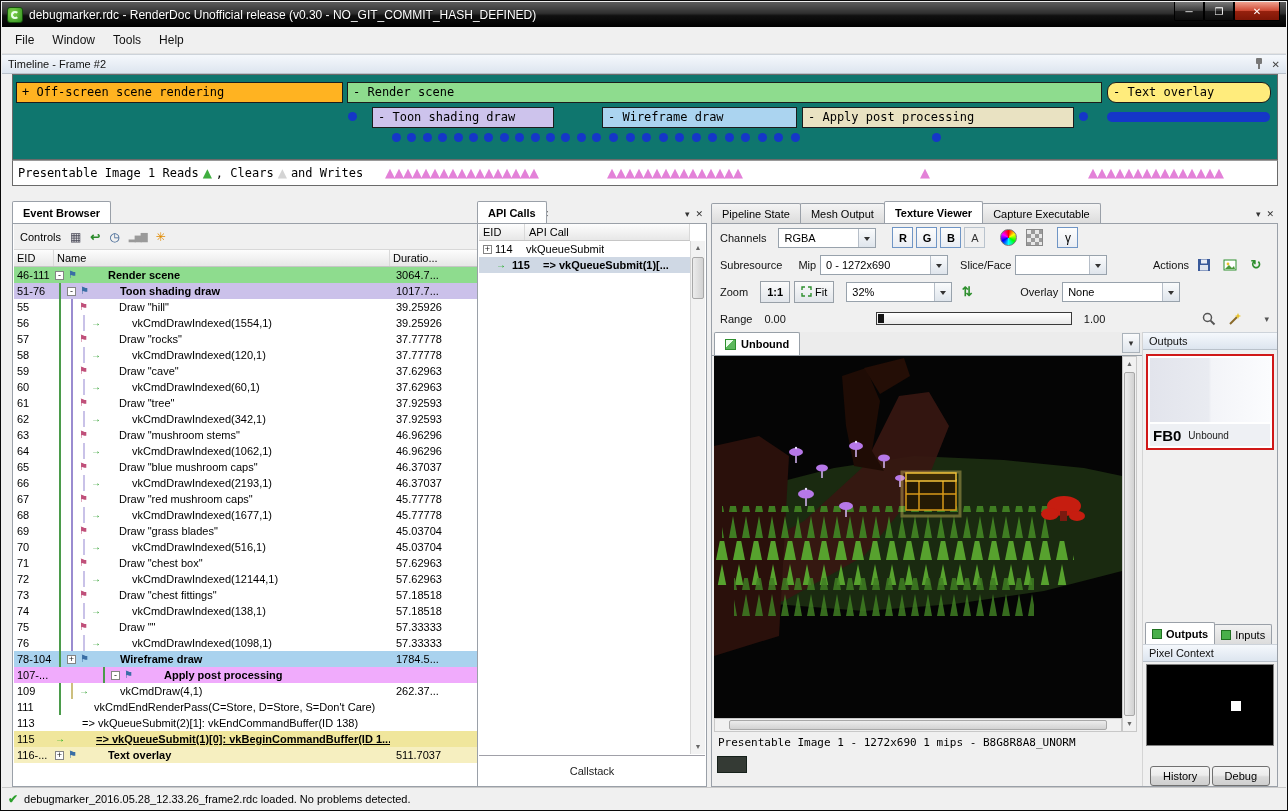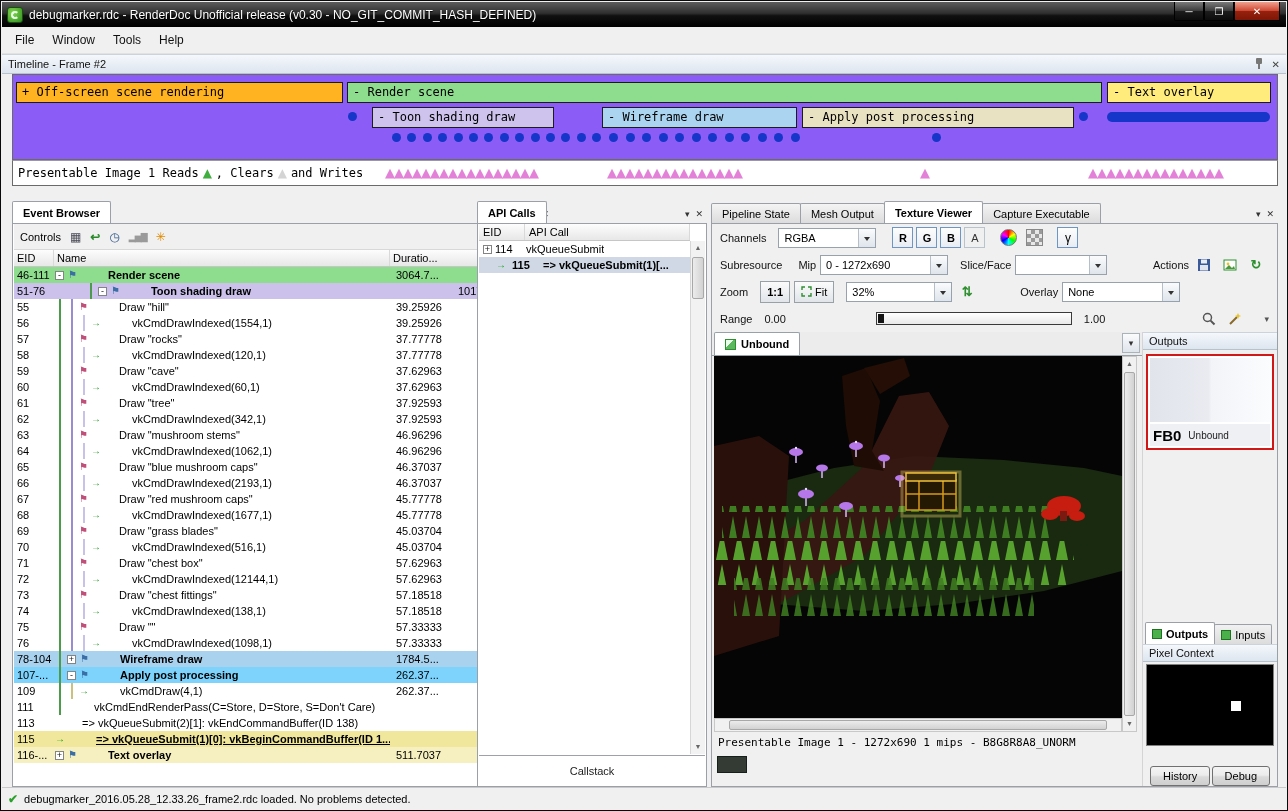--- a/index.html
+++ b/index.html
@@ -29,21 +29,21 @@
   .caption{background:linear-gradient(#f5f8fc,#dde5ef);border-top:1px solid #cdd3da;border-bottom:1px solid #b9c1ca;
     font-size:11px;display:flex;align-items:center;padding:0 6px;color:#111;}
   .tl-caption{position:absolute;left:1px;right:1px;top:53px;height:20px;}
   .cap-ctrl{margin-left:auto;display:flex;gap:8px;align-items:center;}
   .pin-ico{width:10px;height:12px;position:relative;}
   .pin-ico::before{content:"";position:absolute;left:2px;top:0;width:6px;height:6px;background:#777;border-radius:1px;}
   .pin-ico::after{content:"";position:absolute;left:4.5px;top:6px;width:1.5px;height:5px;background:#777;}
   .cap-x{font-size:10px;color:#444;}
 
   
-  .tl-body{position:absolute;left:11px;top:73px;width:1266px;height:86px;background:#8b5cf6;border:1px solid #6a6a6a;}
+  .tl-body{position:absolute;left:11px;top:73px;width:1266px;height:86px;background:#0f766e;border:1px solid #6a6a6a;}
   .tl-block{position:absolute;border:1px solid #1c1c1c;font-family:"DejaVu Sans Mono",monospace;font-size:12px;
     line-height:19px;padding-left:5px;white-space:nowrap;overflow:hidden;height:21px;color:#000;}
   .b-row1{top:7px;} .b-row2{top:32px;}
   .tl-bluebar{position:absolute;top:37px;left:1094px;width:163px;height:10px;border-radius:5px;}
   .tl-dot{position:absolute;width:9px;height:9px;border-radius:50%;}
   .tl-legend{position:absolute;left:11px;top:159px;width:1266px;height:26px;background:#fff;border:1px solid #6a6a6a;border-top:1px solid #9a9a9a;
     display:flex;align-items:center;font-family:"DejaVu Sans Mono",monospace;font-size:12px;padding-left:5px;}
   .tri-inline{font-size:12px;margin:0 4px;font-family:"DejaVu Sans",sans-serif;}
   .tri-group{position:absolute;top:4px;font-size:13px;letter-spacing:-1px;font-family:"DejaVu Sans",sans-serif;white-space:nowrap;}
 
@@ -192,21 +192,21 @@
     <span>Timeline - Frame #2</span>
     <span class="cap-ctrl">
       <span class="pin-ico"></span>
       <span class="cap-x">✕</span>
     </span>
   </div>
 
   <div class="tl-body">
     <div class="tl-block b-row1" style="background: rgb(255, 179, 33); left: 3px; width: 327px;">+ Off-screen scene rendering</div>
     <div class="tl-block b-row1" style="background: rgb(142, 220, 142); left: 334px; width: 755px;">- Render scene</div>
-    <div class="tl-block b-row1" style="background: rgb(255, 236, 124); left: 1094px; width: 164px;">- Text overlay</div>
+    <div class="tl-block b-row1" style="background: rgb(255, 236, 124); left: 1094px; width: 164px; border-radius: 9px;">- Text overlay</div>
     <div class="tl-block b-row2" style="background: rgb(205, 195, 236); left: 359px; width: 182px;">- Toon shading draw</div>
     <div class="tl-block b-row2" style="background: rgb(171, 212, 240); left: 589px; width: 195px;">- Wireframe draw</div>
     <div class="tl-block b-row2" style="background: rgb(233, 226, 194); left: 789px; width: 272px;">- Apply post processing</div>
     <div class="tl-bluebar" id="bluebar" style="background: rgb(21, 54, 200);"></div>
     <div id="tl-dots">
         <div class="tl-dot" style="left: 335px; top: 37px; background: rgb(21, 54, 200);"></div>
         <div class="tl-dot" style="left: 1066px; top: 37px; background: rgb(21, 54, 200);"></div>
         <div class="tl-dot" style="left: 379px; top: 58px; background: rgb(21, 54, 200);"></div>
         <div class="tl-dot" style="left: 394.4px; top: 58px; background: rgb(21, 54, 200);"></div>
         <div class="tl-dot" style="left: 409.8px; top: 58px; background: rgb(21, 54, 200);"></div>
@@ -276,21 +276,21 @@
       <div id="eb-rows">
           <div class="ev-row" style="background: rgb(142, 220, 142);">
             <div class="c-eid">46-111</div>
             <div class="c-name">
               <span class="marker">-</span>
               <span class="ricon ri-f">⚑</span>
               <span class="rlabel" style="font-weight: bold;">Render scene</span>
             </div>
             <div class="c-dur">3064.7...</div>
           </div>
-          <div class="ev-row" style="background: rgb(203, 193, 234); gap: 31px;">
+          <div class="ev-row" style="background: rgb(203, 193, 234);">
             <div class="c-eid">51-76</div>
             <div class="c-name">
               <span class="guide" style="border-left-color: rgb(75, 155, 75);"></span>
               <span class="marker">-</span>
               <span class="ricon ri-f">⚑</span>
               <span class="rlabel" style="font-weight: bold;">Toon shading draw</span>
             </div>
             <div class="c-dur">1017.7...</div>
           </div>
           <div class="ev-row">
@@ -527,21 +527,21 @@
           <div class="ev-row" style="background: rgb(169, 210, 238);">
             <div class="c-eid">78-104</div>
             <div class="c-name">
               <span class="guide" style="border-left-color: rgb(75, 155, 75);"></span>
               <span class="marker">+</span>
               <span class="ricon ri-f">⚑</span>
               <span class="rlabel" style="font-weight: bold;">Wireframe draw</span>
             </div>
             <div class="c-dur">1784.5...</div>
           </div>
-          <div class="ev-row" style="background: #7dd3fc;">
+          <div class="ev-row" style="background: #f0abfc; gap: 44px;">
             <div class="c-eid">107-...</div>
             <div class="c-name">
               <span class="guide" style="border-left-color: rgb(75, 155, 75);"></span>
               <span class="marker">-</span>
               <span class="ricon ri-f">⚑</span>
               <span class="rlabel" style="font-weight: bold;">Apply post processing</span>
             </div>
             <div class="c-dur">262.37...</div>
           </div>
           <div class="ev-row">

